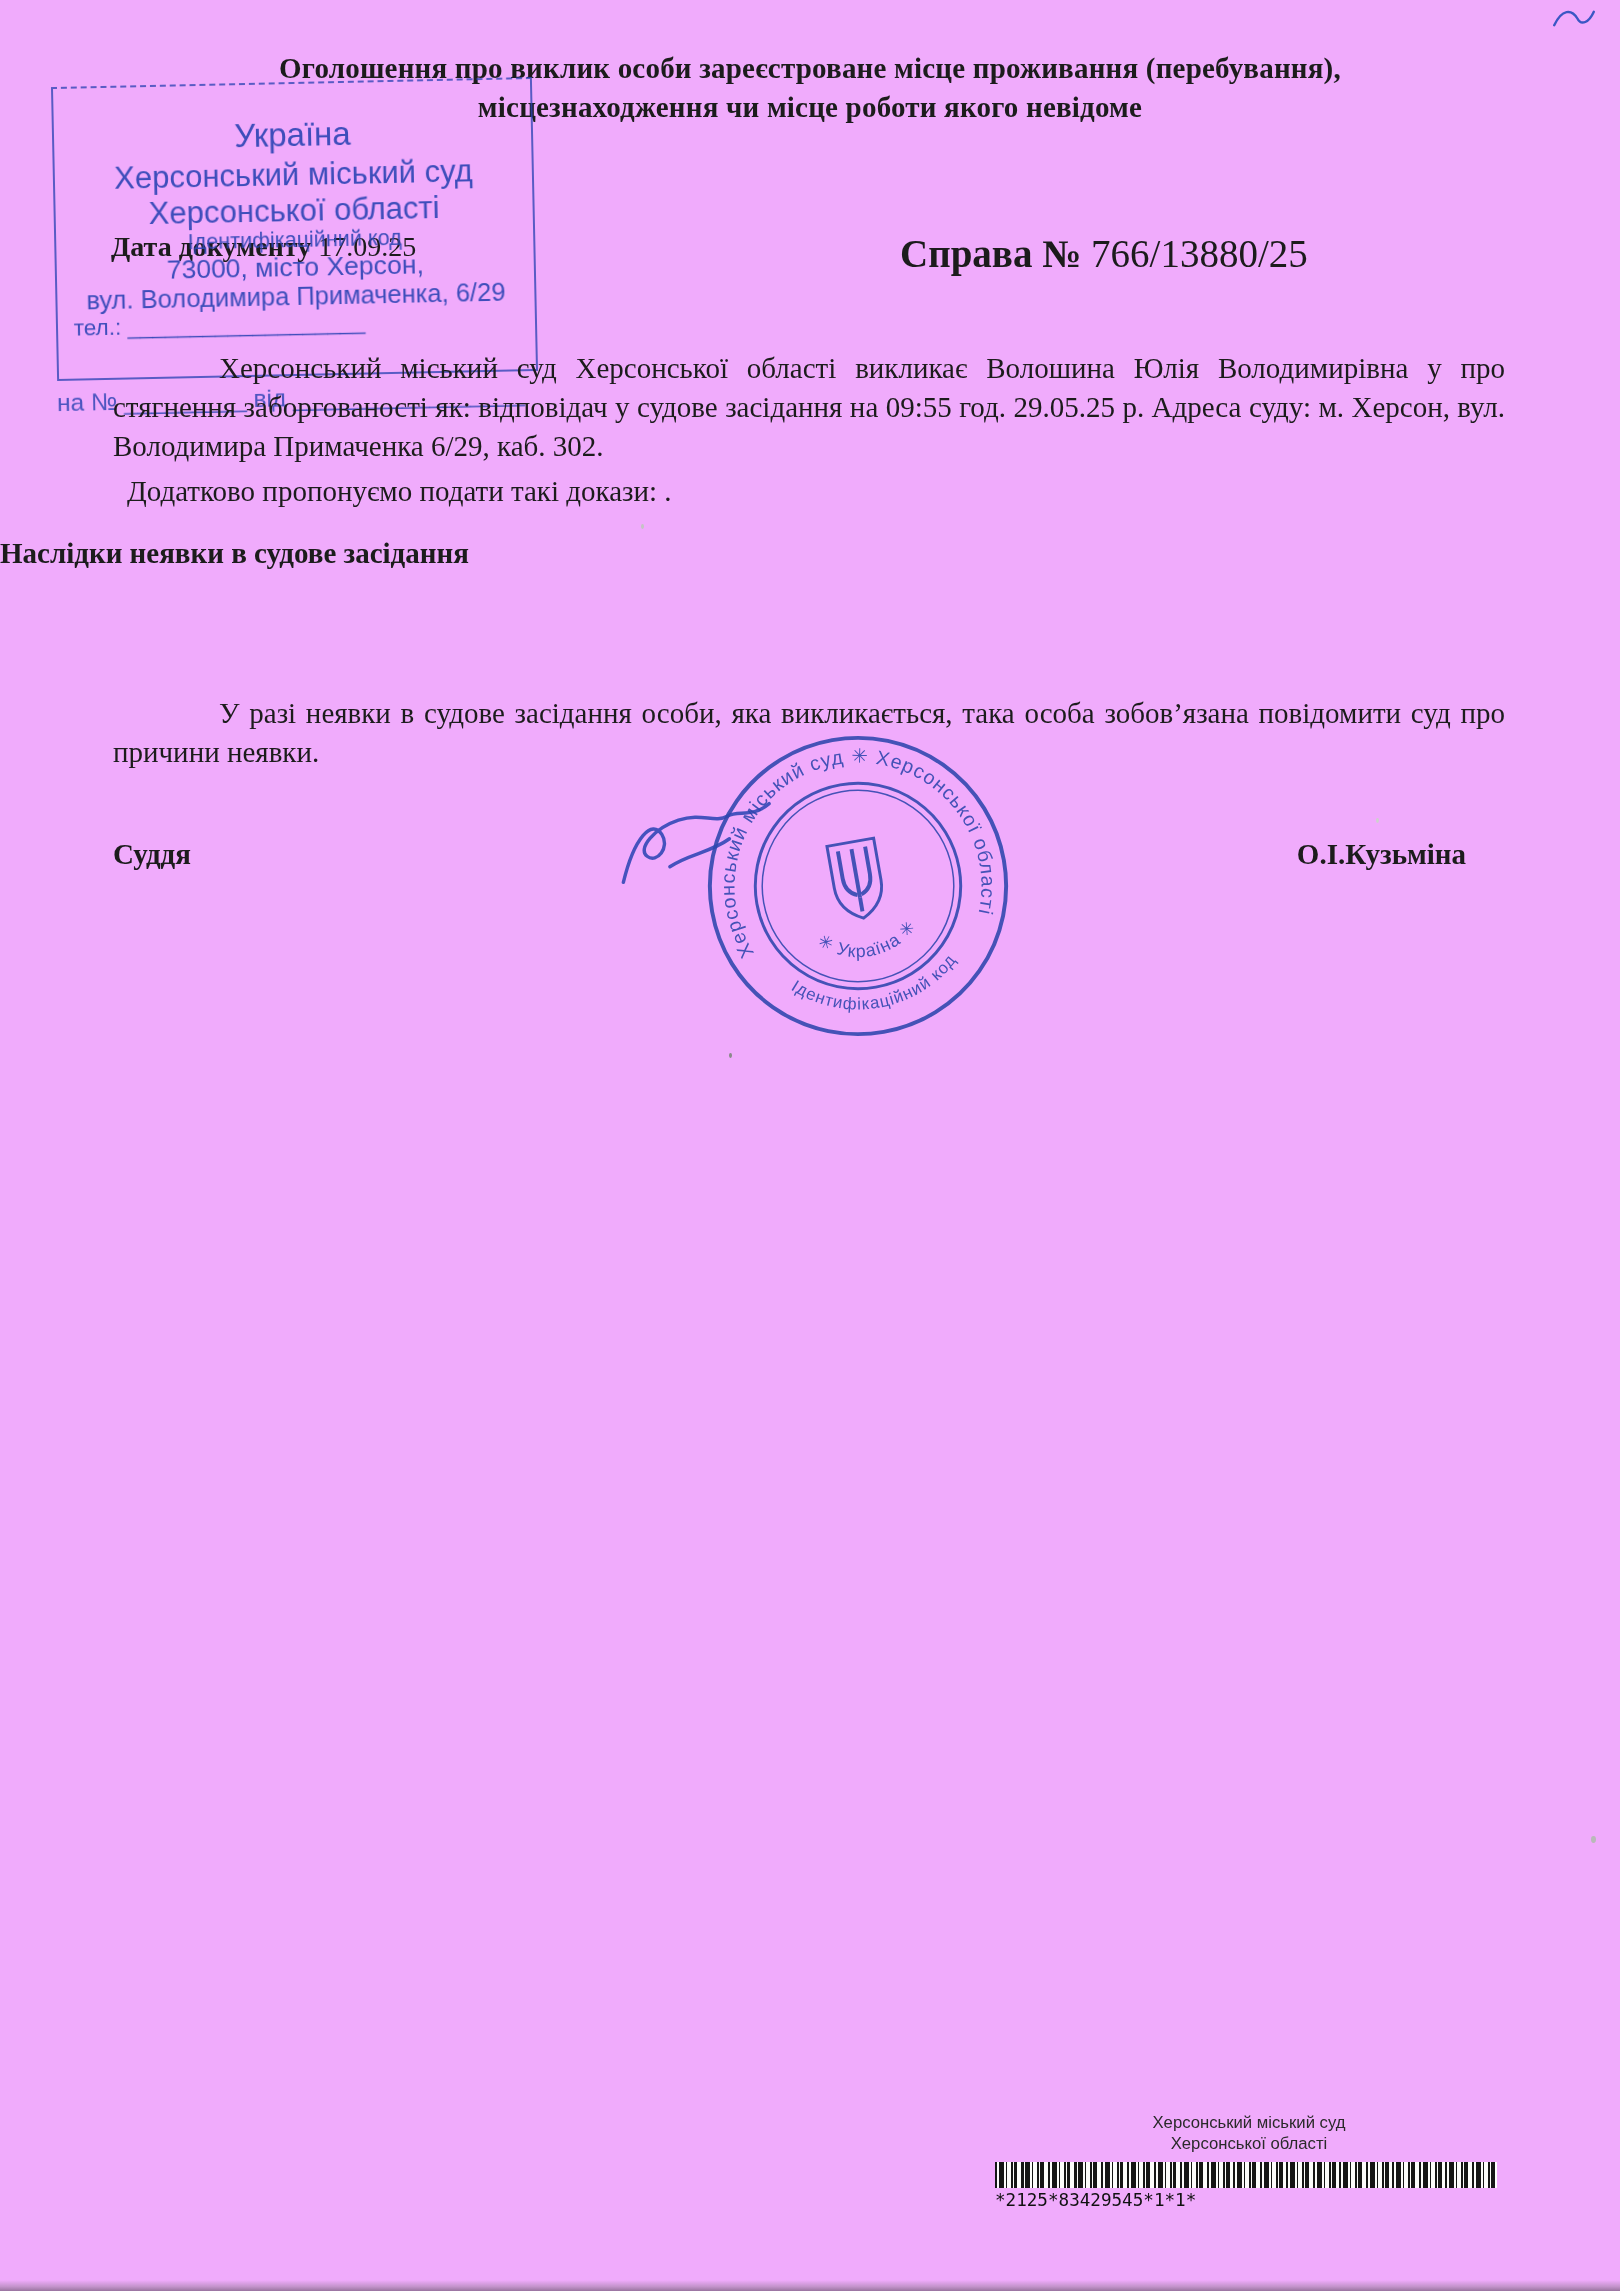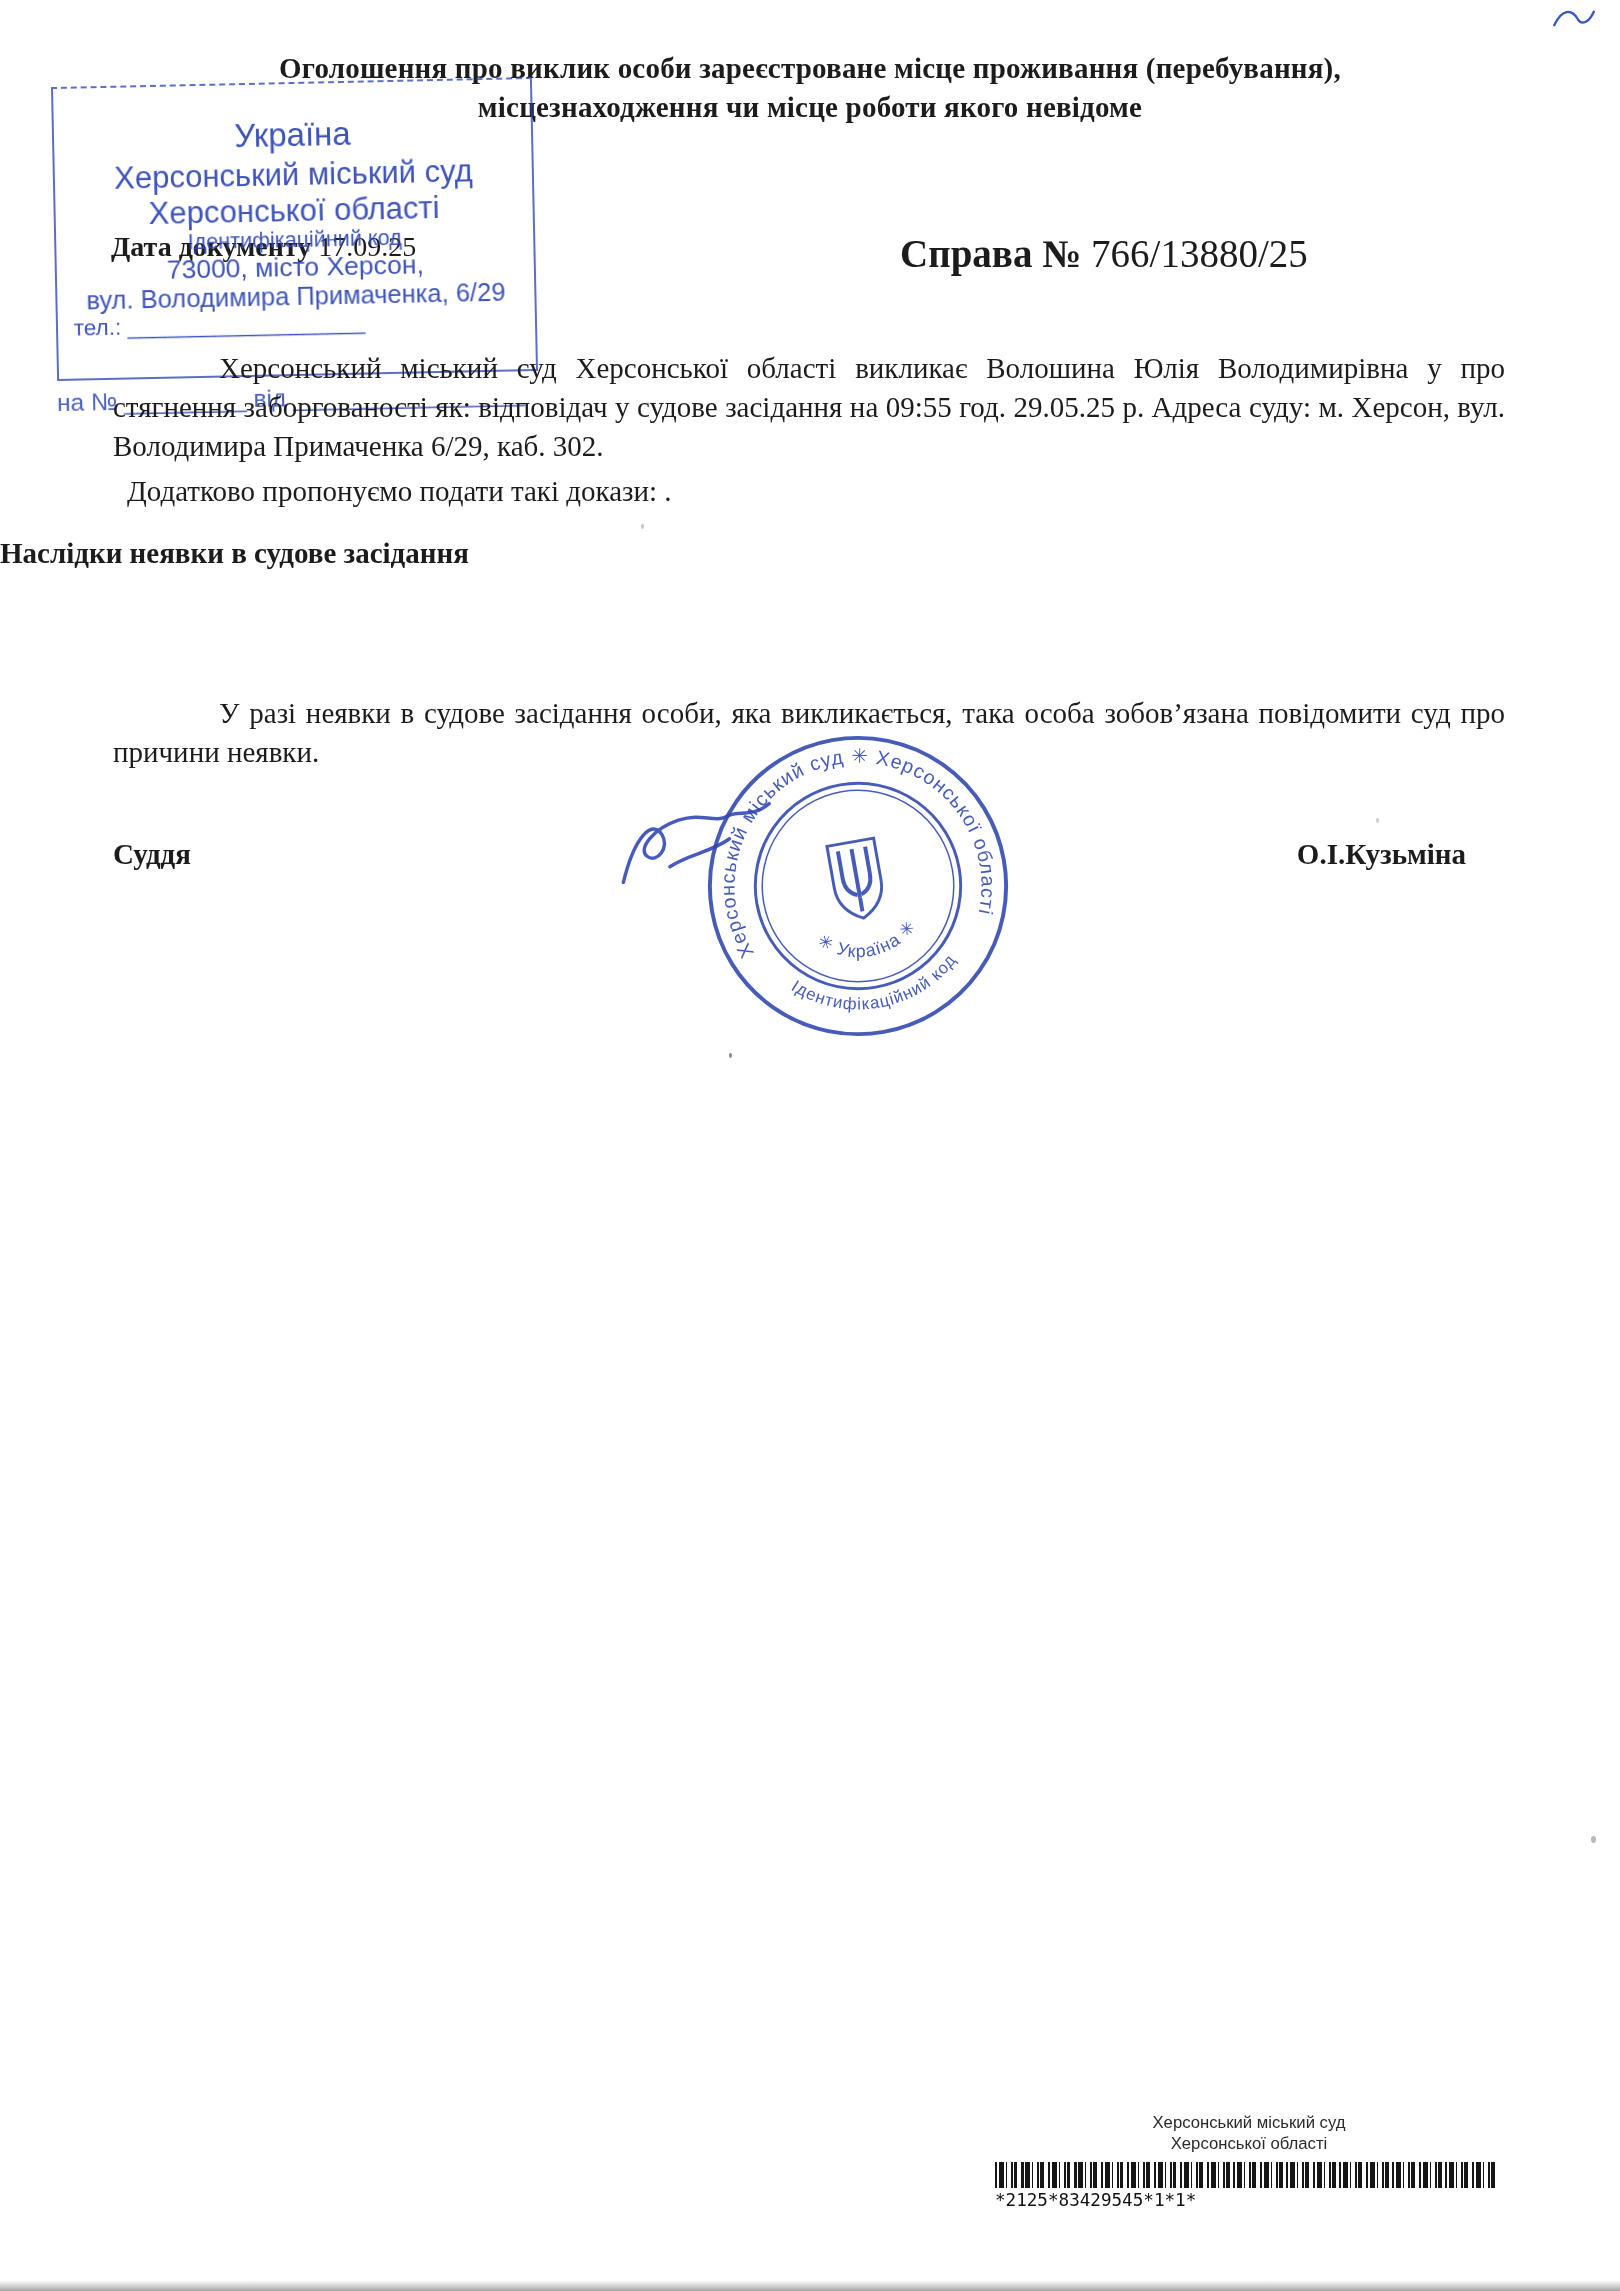--- a/index.html
+++ b/index.html
@@ -1,20 +1,20 @@
 <!DOCTYPE html>
 <html><head>
 <meta charset="utf-8">
 <style>
   html,body{margin:0;padding:0;background:#e8e8e6;}
   .page{
     position:relative;
     width:1620px;height:2292px;
     margin:0 auto;
-    background:#ffffff;
+    background:#f0abfc;
     overflow:hidden;
     font-family:"Liberation Serif", serif;
     color:#1c1c1c;
   }
   .abs{position:absolute;}
   .b{font-weight:bold;}
 
   
   .title{
     top:49px;left:0;right:0;margin:0 auto;

